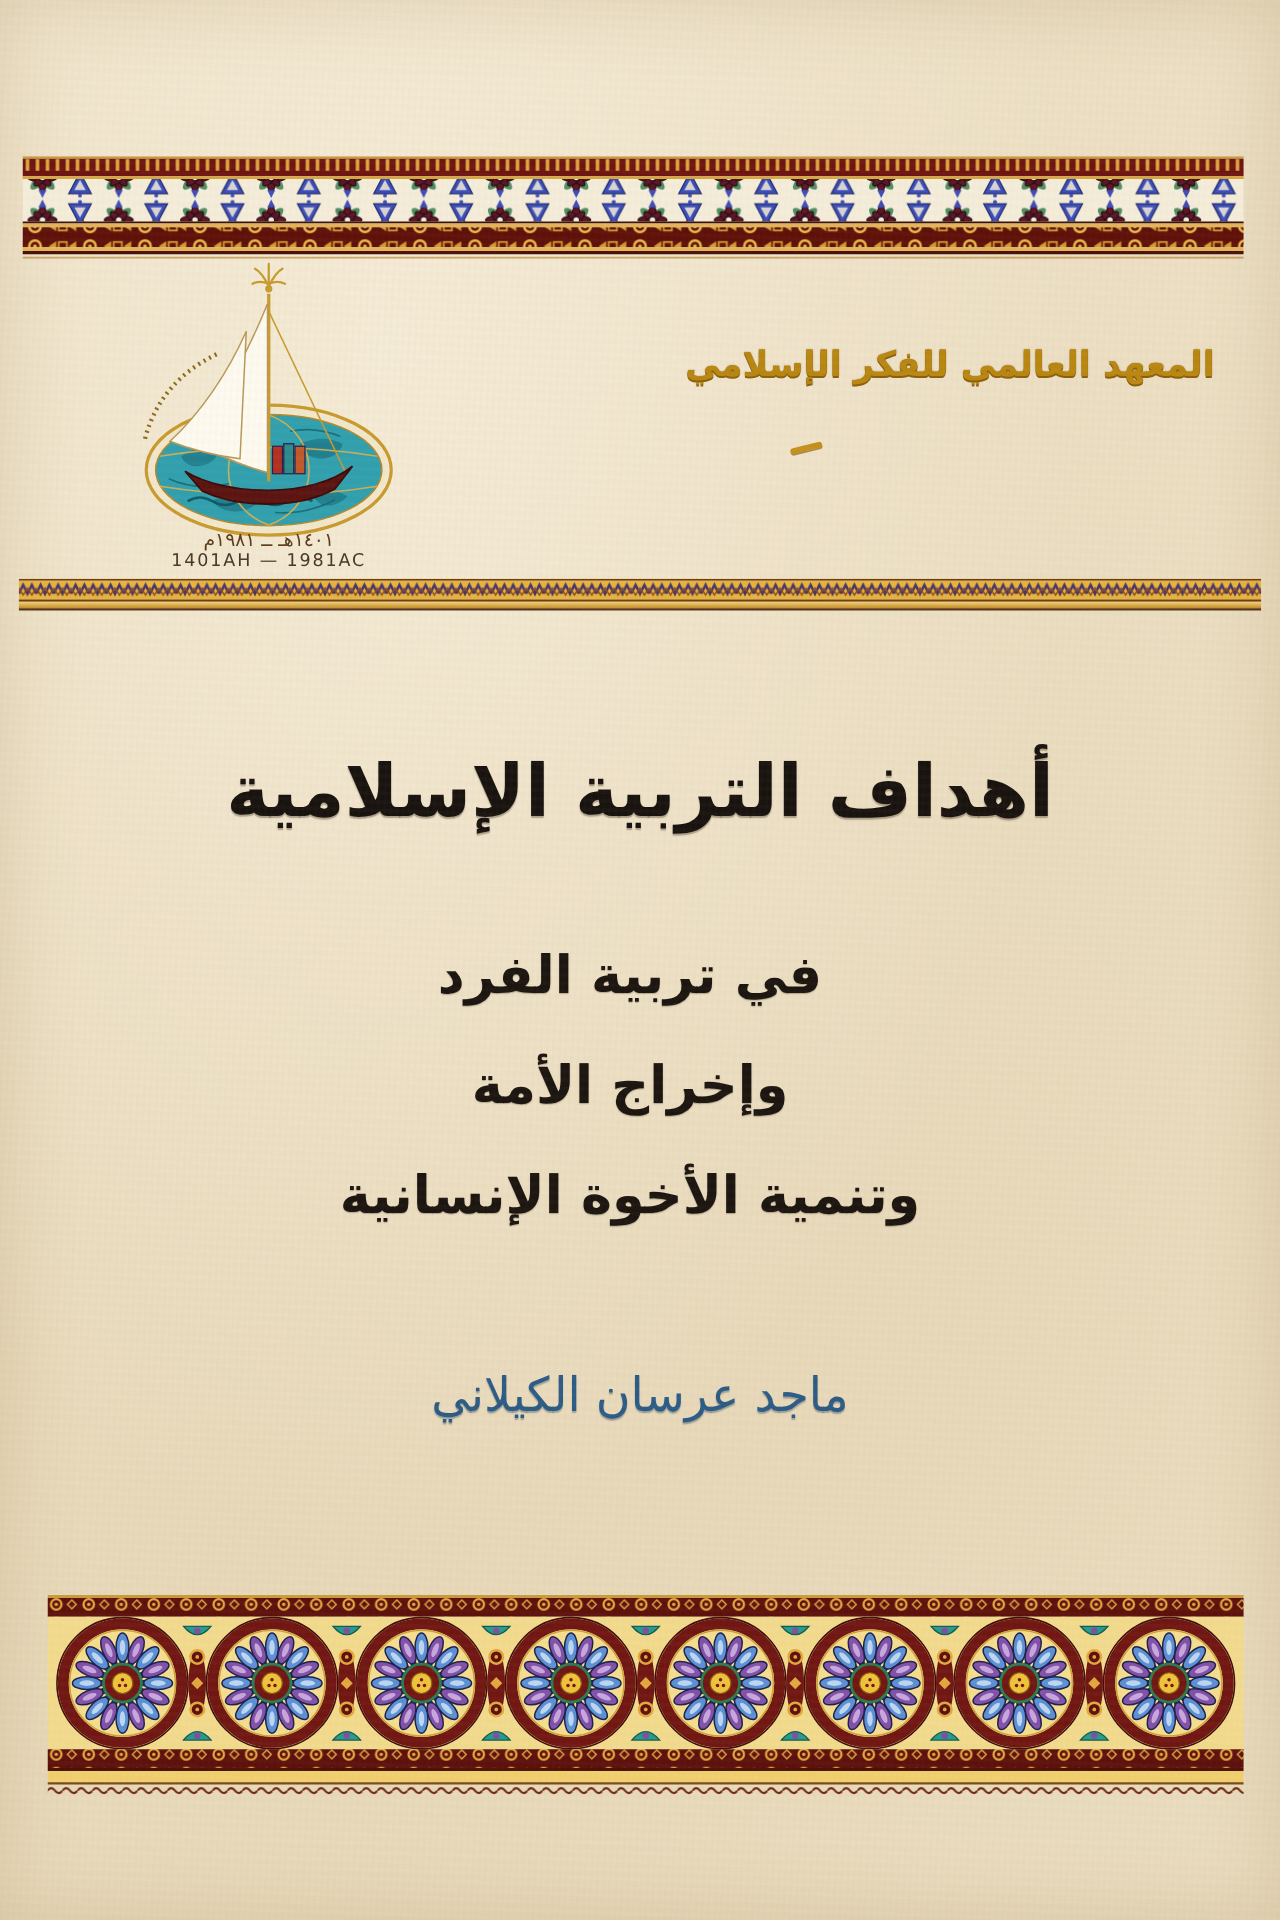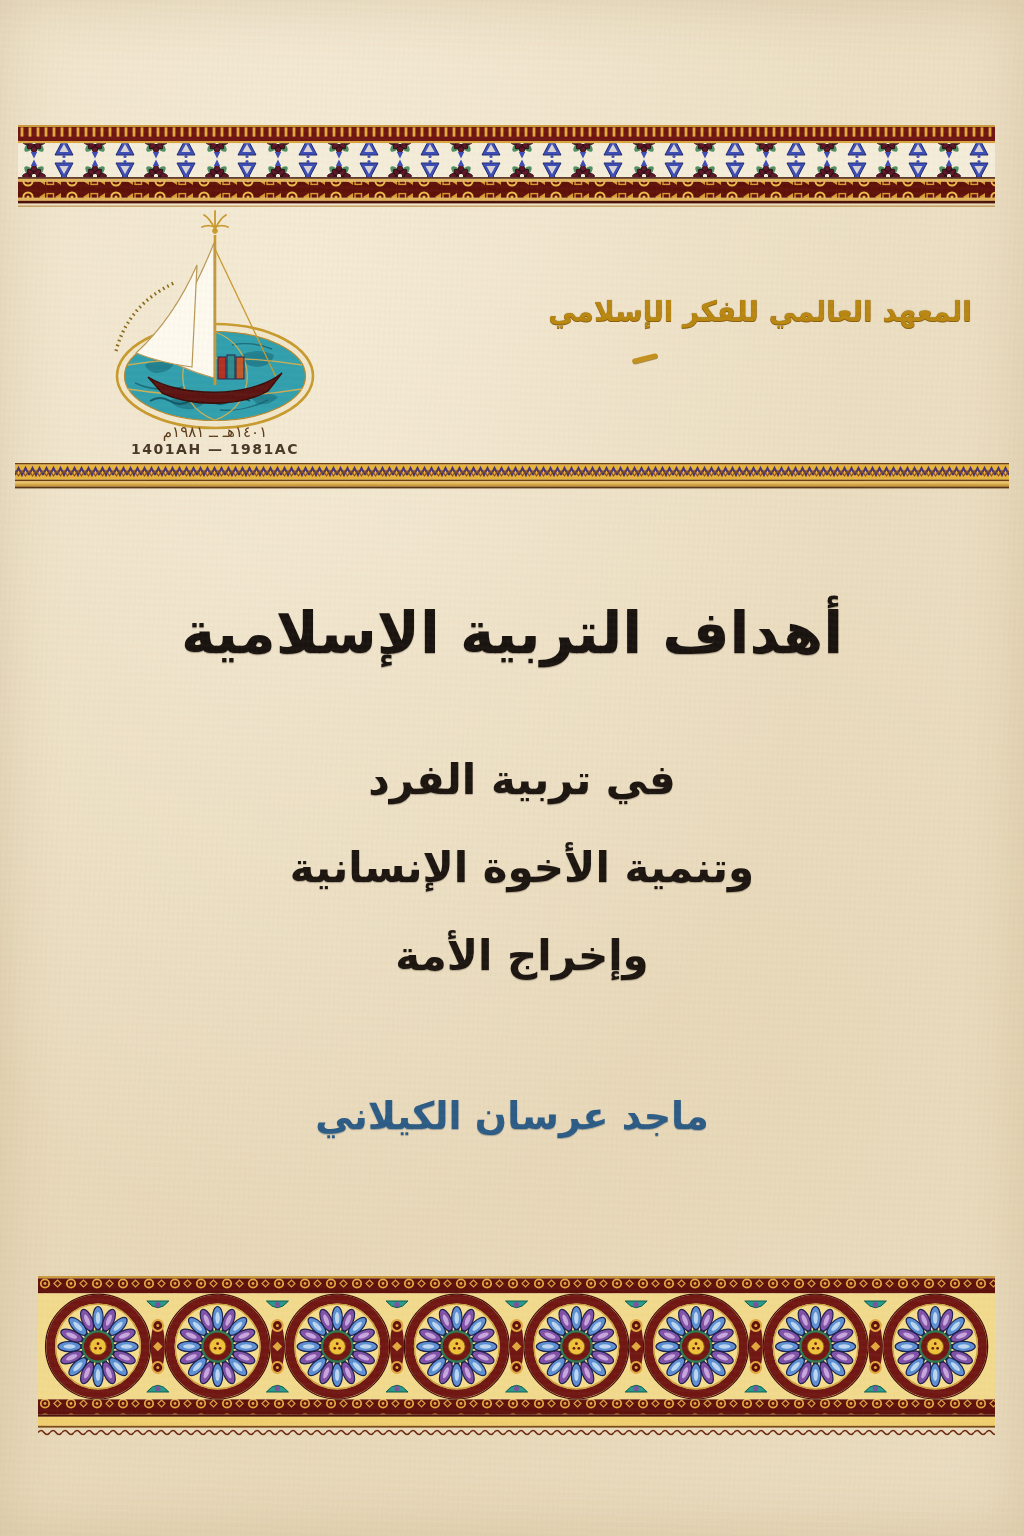--- a/index.html
+++ b/index.html
@@ -15,58 +15,58 @@
   }
   .stage::after{ 
     content:"";position:absolute;inset:0;pointer-events:none;opacity:.5;
     background:
       repeating-linear-gradient(93deg, rgba(160,130,85,.035) 0 2px, rgba(255,255,255,0) 2px 5px),
       repeating-linear-gradient(2deg, rgba(255,252,240,.05) 0 3px, rgba(190,160,110,.03) 3px 7px);
   }
   .abs{position:absolute;}
   .ar{direction:rtl;text-align:center;}
   .institute{
-    left:538px;top:252px;width:444px;height:118px;
+    left:538px;top:232px;width:444px;height:118px;
     display:flex;align-items:center;justify-content:center;
     font-size:28px;font-weight:bold;color:#b8860f;
     text-shadow:0 1px 0 #8a5e0c, 0 0 1px #7a5208;
     letter-spacing:-1px;
   }
   .cal-dash{
     left:632px;top:356px;width:26px;height:5px;border-radius:3px;
     background:#c2901c;transform:rotate(-14deg);
     box-shadow:0 1px 0 rgba(122,82,8,.6);
   }
   .series{
     left:540px;top:399px;width:440px;height:50px;
     display:flex;align-items:center;justify-content:center;
     font-size:24px;font-weight:bold;color:#bf8e1c;
     text-shadow:0 1px 0 rgba(138,94,12,.55);
   }
   .dates-ar{
     left:95px;top:423px;width:240px;font-size:15px;font-weight:normal;color:#5c3a1a;
   }
   .dates-la{
-    left:95px;top:441px;width:240px;font-size:14px;font-weight:bold;color:#463626;
+    left:95px;top:441px;width:240px;font-size:14px;font-weight:normal;color:#463626;
     letter-spacing:1.5px;text-align:center;direction:ltr;
   }
   .title{
     left:0;top:574px;width:1024px;
     font-size:58px;line-height:118px;font-weight:bold;color:#17110e;
     text-shadow:0 1px 1px rgba(40,25,15,.35);
     text-align:center;
   }
   .subtitle{
-    left:122px;top:736px;width:800px;
+    left:104px;top:736px;width:800px;
     font-size:42px;line-height:88px;font-weight:bold;color:#1a130f;
     text-shadow:0 1px 1px rgba(40,25,15,.3);
   }
   .author{
     left:112px;top:1094px;width:800px;
-    font-size:38px;font-weight:bold;color:#2a5a85;
+    font-size:38px;font-weight:normal;color:#2a5a85;
     text-shadow:0 1px 1px rgba(20,50,80,.35);
   }
   svg{display:block;}
 </style>
 </head>
 <body>
 
 <div class="stage">
 
   <svg class="abs" style="left:18px;top:125px;" width="977" height="82" viewBox="0 0 977 82">
@@ -189,22 +189,22 @@
     <rect y="1.6" width="994" height="15" fill="url(#sepZig)"></rect>
     <rect y="16.6" width="994" height="1.8" fill="#6a3c0e"></rect>
     <rect y="18.4" width="994" height="5.2" fill="url(#sepGold)"></rect>
     <rect y="23.6" width="994" height="1.8" fill="#5a3410"></rect>
   </svg>
 
   <div class="abs ar title">أهداف التربية الإسلامية</div>
 
   <div class="abs ar subtitle">
     <div>في تربية الفرد</div>
+    <div>وإخراج الأمة</div>
     <div>وتنمية الأخوة الإنسانية</div>
-    <div>وإخراج الأمة</div>
   </div>
 
   <div class="abs ar author">ماجد عرسان الكيلاني</div>
 
   <svg class="abs" style="left:38px;top:1276px;" width="957" height="160" viewBox="0 0 957 160">
     <defs>
       <pattern id="bbDots" width="26" height="15" patternUnits="userSpaceOnUse">
         <rect width="26" height="15" fill="#5d0f0b"></rect>
         <circle cx="7" cy="7.5" r="4.2" fill="none" stroke="#e2a83e" stroke-width="1.8"></circle>
         <circle cx="7" cy="7.5" r="1.4" fill="#e2a83e"></circle>

